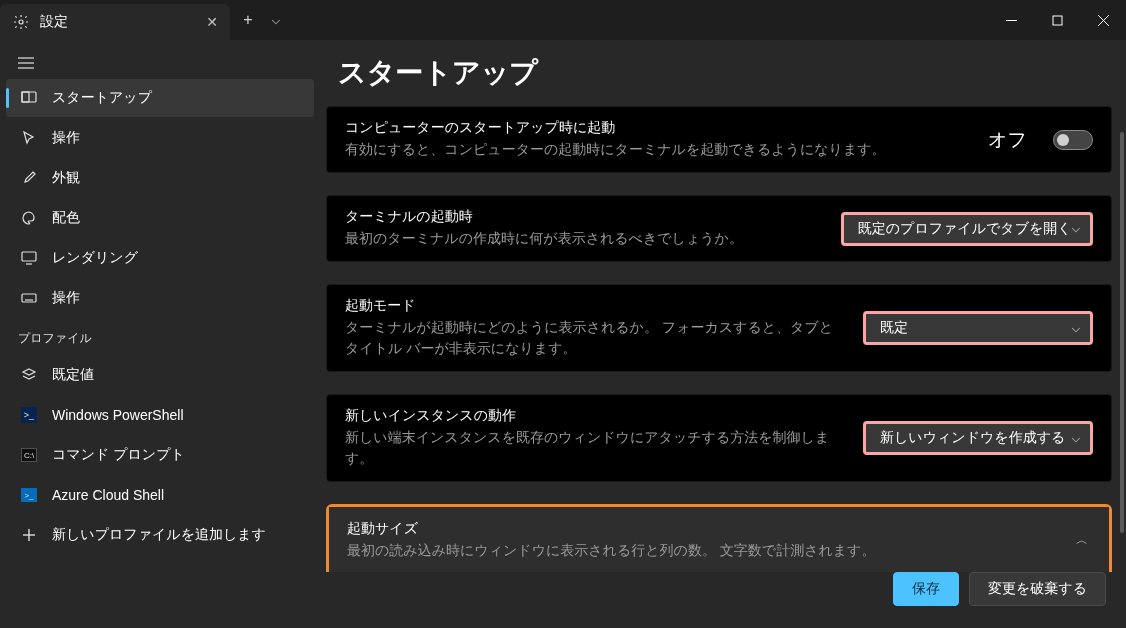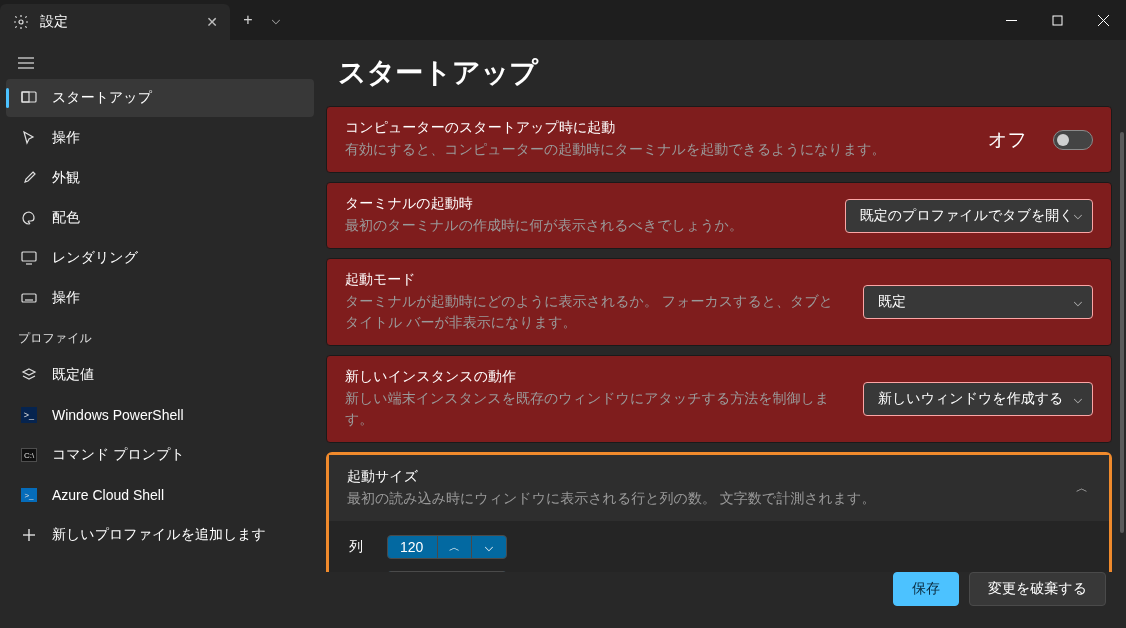--- a/index.html
+++ b/index.html
@@ -21,28 +21,28 @@
 .nav-icon { width: 18px; display: flex; justify-content: center; opacity: .85; }
 .nav-icon svg { width: 16px; height: 16px; }
 .section-header { padding: 12px 18px 8px; opacity: .85; font-size: 12px; }
 .nav-bottom { margin-top: auto; margin-bottom: 8px; }
 .pslogo { width: 16px; height: 16px; background: #012456; font-size: 9px; display: flex; align-items: center; justify-content: center; color: #fff; }
 .cmdlogo { width: 16px; height: 14px; background: #0c0c0c; border: 1px solid #555; font-size: 8px; display: flex; align-items: center; justify-content: center; }
 .azlogo { width: 16px; height: 14px; background: #0078d4; font-size: 8px; display: flex; align-items: center; justify-content: center; }
 .main { flex: 1; display: flex; flex-direction: column; position: relative; }
 .page-title { font-size: 28px; font-weight: 600; padding: 14px 18px 14px; }
 .scroll { flex: 1; overflow-y: auto; padding: 0 14px 60px 6px; }
-.setting { background: #7f1d1d; border: 1px solid #1a1a1a; border-radius: 4px; margin-bottom: 9px; padding: 12px 18px; display: flex; align-items: center; gap: 18px; min-height: 66px; }
+.setting { background: #000000; border: 1px solid #1a1a1a; border-radius: 4px; margin-bottom: 22px; padding: 12px 18px; display: flex; align-items: center; gap: 18px; min-height: 66px; }
 .setting .text { flex: 1; }
 .setting .title { font-size: 14px; margin-bottom: 2px; }
 .setting .desc { font-size: 14px; color: #9a9a9a; line-height: 1.5; }
 .toggle-lbl { font-size: 19px; margin-right: 8px; text-align: center; }
 .toggle { width: 40px; height: 20px; border-radius: 10px; background: #444; position: relative; border: 1px solid #8a8a8a; }
 .toggle::after { content: ""; position: absolute; width: 12px; height: 12px; border-radius: 50%; background: #cfcfcf; top: 3px; left: 3px; }
-.dropdown { background: #383838; border: 1px solid #fca5a5; border-radius: 4px; height: 34px; min-width: 230px; padding: 0 10px 0 14px; display: flex; align-items: center; justify-content: space-between; font-size: 14px; }
+.dropdown { background: #383838; border: 3px solid #fca5a5; border-radius: 4px; height: 34px; min-width: 230px; padding: 0 10px 0 14px; display: flex; align-items: center; justify-content: space-between; font-size: 14px; }
 .dropdown .chev { font-size: 11px; opacity: .7; }
 .highlighted { border: 3px solid #f08a2c; border-radius: 6px; margin-bottom: 5px; }
 .highlighted .setting { border: none; margin: 0; border-radius: 0; background: #2e2e2e; }
 .expand-body { background: #252525; padding: 14px 20px; display: flex; flex-direction: column; gap: 12px; }
 .exp-chev { font-size: 12px; opacity: .7; width: 18px; text-align: center; }
 .numrow { display: flex; align-items: center; gap: 14px; }
 .numrow .lbl { width: 24px; }
 .numbox { display: flex; align-items: center; background: #0369a1; border: 1px solid #4a4a4a; border-radius: 4px; height: 24px; }
 .numbox .val { width: 50px; padding-left: 12px; border-right: 1px solid #4a4a4a; height: 100%; display: flex; align-items: center; }
 .numbox .stp { width: 34px; display: flex; align-items: center; justify-content: center; font-size: 11px; height: 100%; border-right: 1px solid #4a4a4a; }

